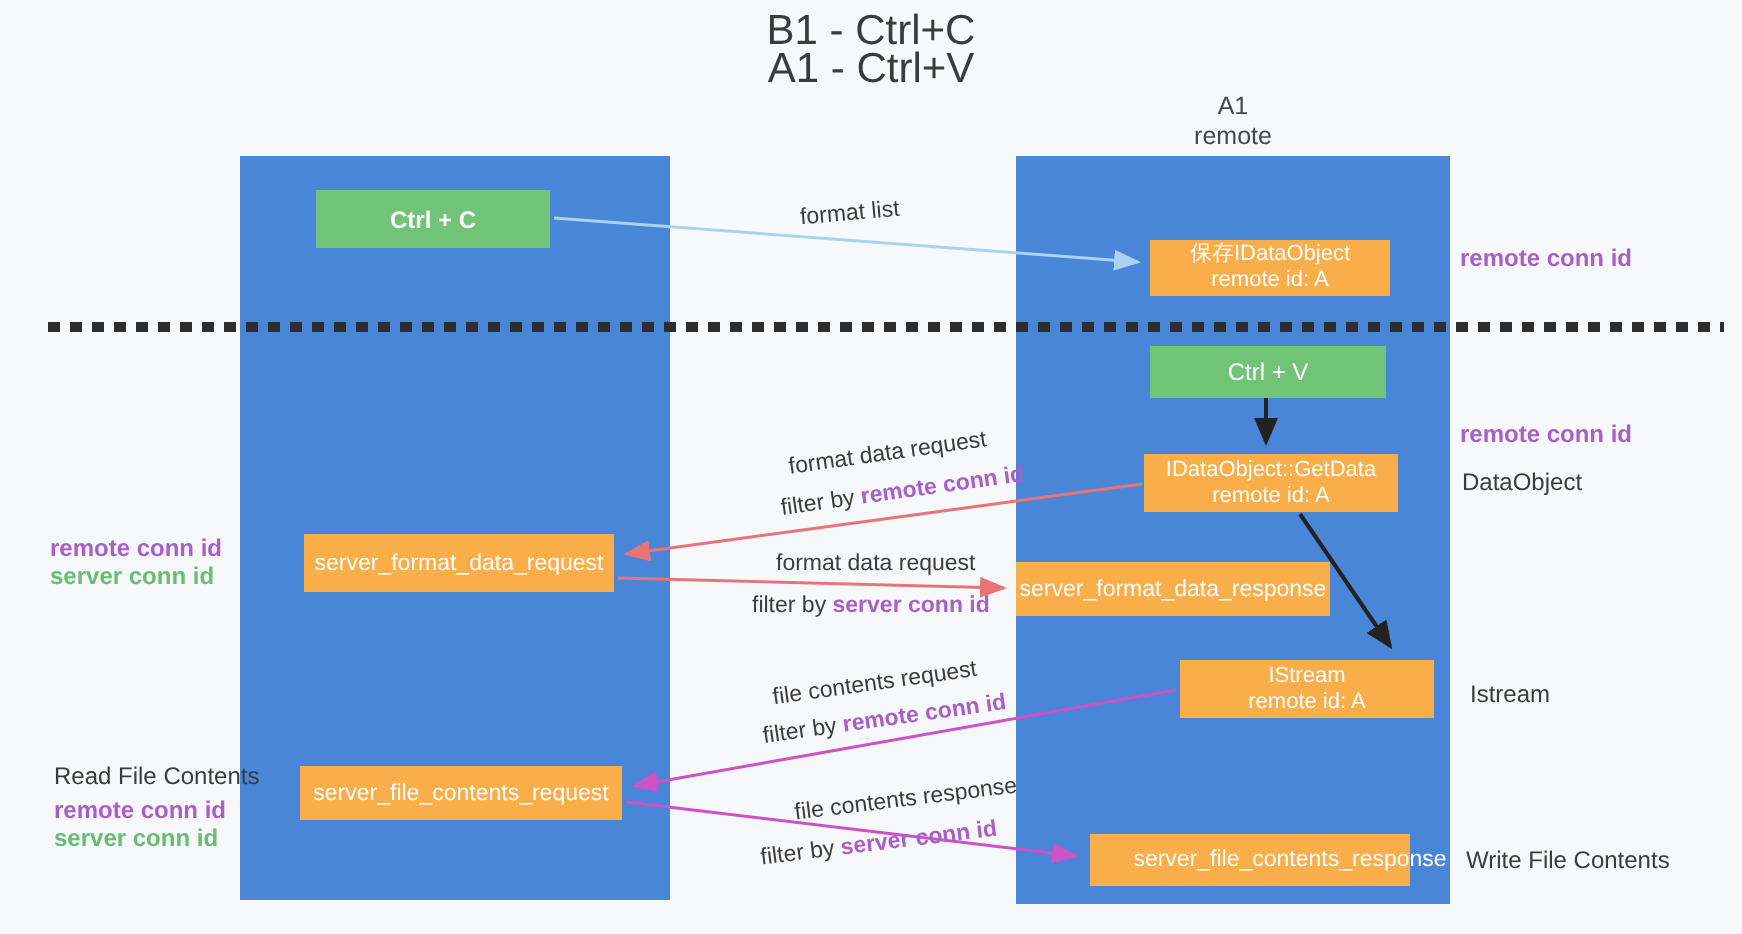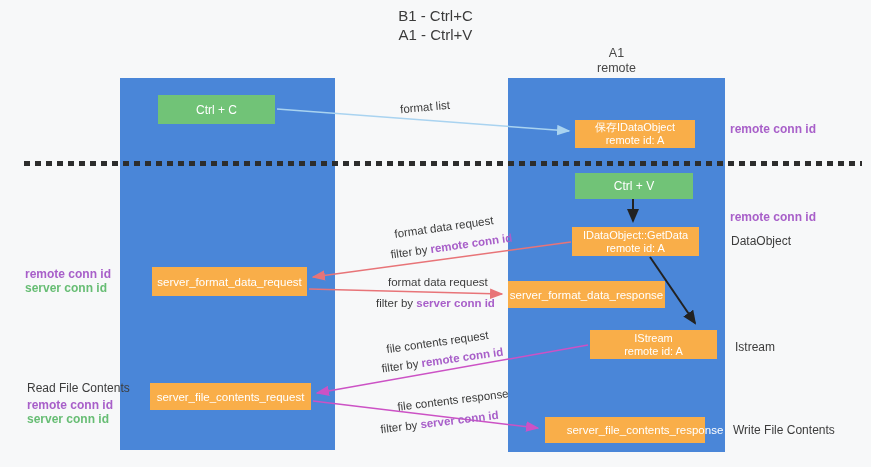--- a/index.html
+++ b/index.html
@@ -1,39 +1,39 @@
 <!DOCTYPE html>
 <html><head>
 <meta charset="utf-8">
 <style>
   * { margin:0; padding:0; box-sizing:border-box; }
   html,body { background:#f7f8f9; }
   body { font-family:"Liberation Sans", sans-serif; }
   .canvas { position:relative; width:871px; height:467px; background:#f7f8f9; overflow:hidden; }
 
   .title { position:absolute; left:0; top:6px; width:871px; text-align:center;
-           font-size:15px; line-height:19px; color:#3b3b3b; }
+           font-size:21px; line-height:19px; color:#3b3b3b; }
 
   .lane-header { position:absolute; text-align:center; font-size:12.5px; line-height:15px; color:#474747; }
   .lane-header-left { left:120px; top:46px; width:215px;margin-top:48px; }
   .lane-header-right { left:508px; top:46px; width:217px; }
 
   .lane { position:absolute; background:#4a86d8; }
   .lane-left  { left:120px; top:78px; width:215px; height:372px; }
   .lane-right { left:508px; top:78px; width:217px; height:374px; }
 
   .dashed-line { position:absolute; left:24px; top:161px; width:838px; height:5px;
     background:repeating-linear-gradient(90deg,#2d2d2d 0 6px,transparent 6px 11px); }
 
   .box { position:absolute; display:flex; flex-direction:column; align-items:center;
          justify-content:center; color:#ffffff; text-align:center; white-space:nowrap; }
   .box-green  { background:#71c377; }
   .box-orange { background:#f9ae49; }
 
-  .box-ctrl-c      { left:158px; top:95px;  width:117px; height:29px; font-size:12px; }
+  .box-ctrl-c      { left:158px; top:95px;  width:117px; height:29px; font-size:12px;font-weight:bold; }
   .box-save        { left:575px; top:120px; width:120px; height:28px; font-size:11px; line-height:13px; }
   .box-ctrl-v      { left:575px; top:173px; width:118px; height:26px; font-size:12px; }
   .box-getdata     { left:572px; top:227px; width:127px; height:29px; font-size:11px; line-height:13px; }
   .box-format-req  { left:152px; top:267px; width:155px; height:29px; font-size:11.5px;align-items:center; }
   .box-format-resp { left:508px; top:281px; width:157px; height:27px; font-size:11.5px; }
   .box-istream     { left:590px; top:330px; width:127px; height:29px; font-size:11px; line-height:13px; }
   .box-file-req    { left:150px; top:383px; width:161px; height:27px; font-size:11.5px; }
   .box-file-resp   { left:545px; top:417px; width:160px; height:26px; font-size:11.5px;padding-left:40px; }
 
   .side { position:absolute; font-size:12px; line-height:14px; white-space:nowrap; }

